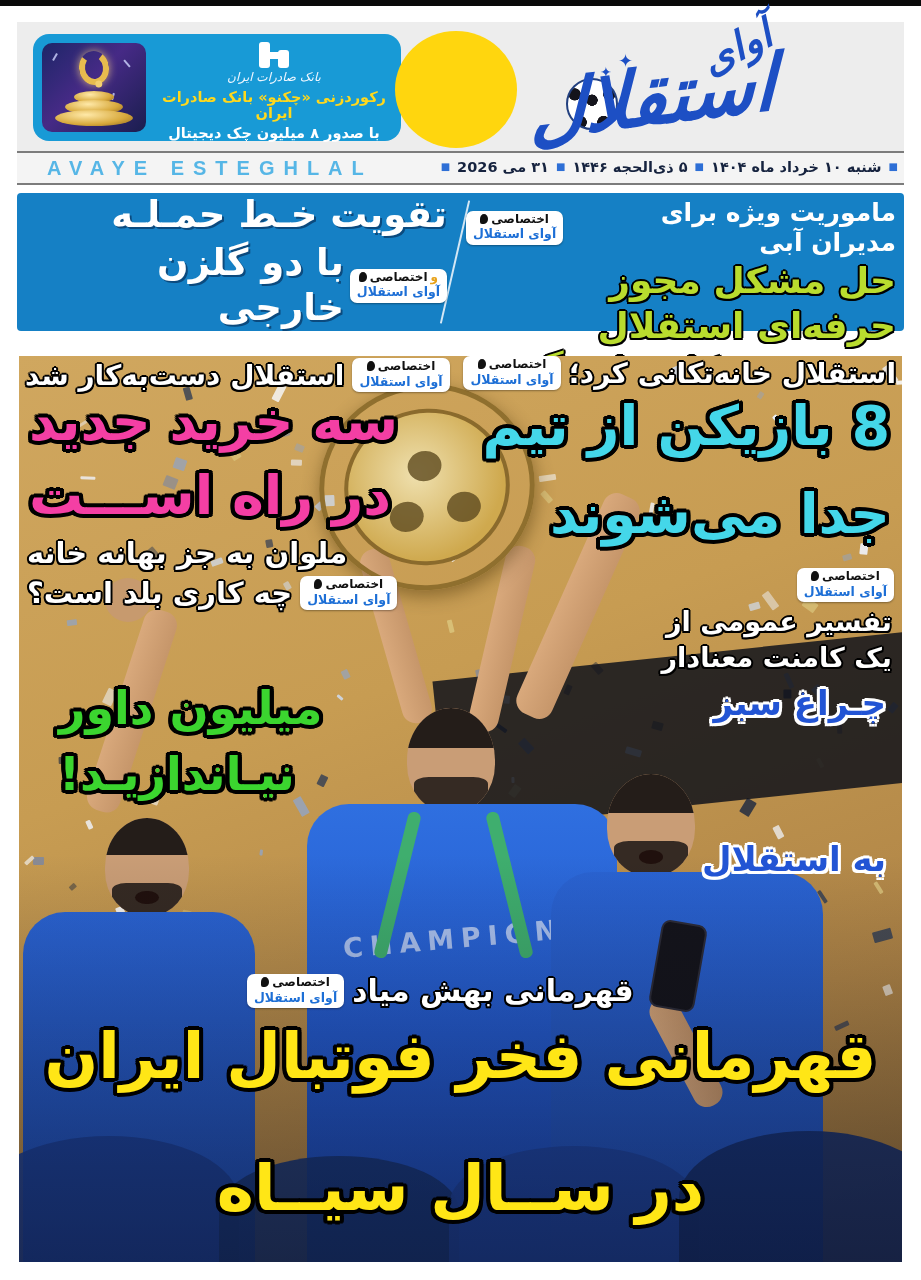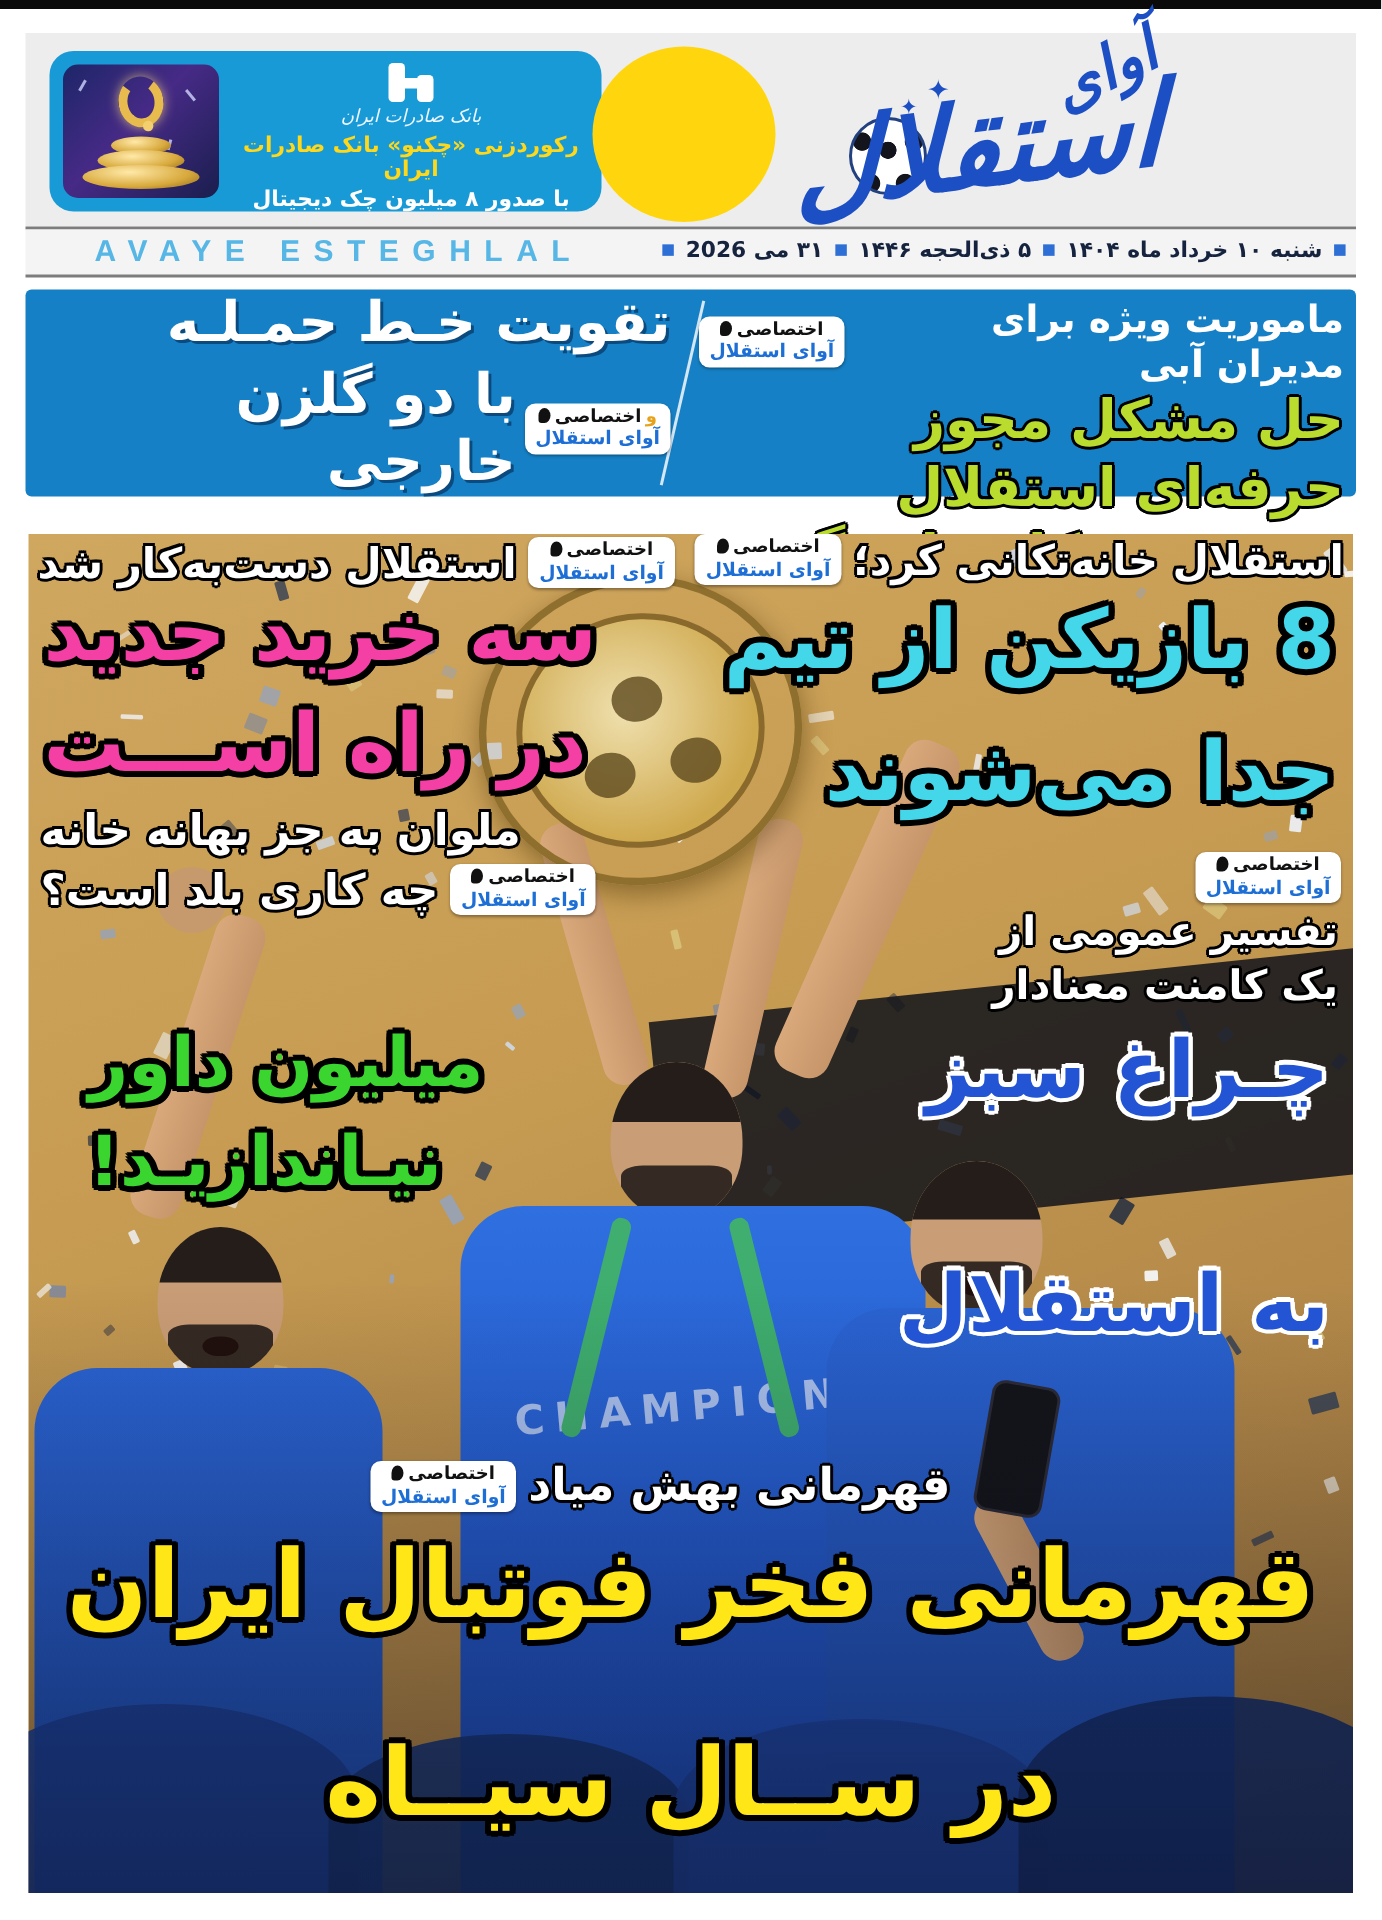--- a/index.html
+++ b/index.html
@@ -61,21 +61,21 @@
       #ffffff;
     border:2px solid #23407f; }
   .star { position:absolute; color:#1d4fc4; font-size:18px; }
   .st1 { left:96px; top:28px; } .st2 { left:78px; top:42px; font-size:14px; }
 
   
   .rule { position:absolute; left:17px; width:887px; height:2px; background:#7c7c7c; }
   .r1 { top:151px; } .r2 { top:183px; }
   .latin-row { position:absolute; left:17px; top:153px; width:887px; height:30px; background:#f4f4f4; }
   .latin { position:absolute; left:30px; top:4px; font-family:"Liberation Sans",sans-serif;
-    font-size:20px; font-weight:bold; color:#56b6e6; letter-spacing:9px;margin-left:16px; }
+    font-size:20px; font-weight:bold; color:#56b6e6; letter-spacing:9px; }
   .dateline { position:absolute; right:6px; top:6px; direction:rtl; display:flex; align-items:center; gap:7px;
     font-size:14.5px; font-weight:bold; color:#16233f; }
   .sq { color:#2e6fd6; font-size:10px; line-height:1; }
 
   
   .band { position:absolute; left:17px; top:193px; width:887px; height:138px; background:#1580c5; border-radius:4px; }
   .band-divider { position:absolute; left:437px; top:6px; width:2px; height:126px; background:#e8f2fa; transform:rotate(13deg); opacity:.9; }
   .band-col { position:absolute; top:0; height:100%; direction:rtl; }
   .band-right { right:8px; width:430px; text-align:right; }
   .band-left { left:10px; width:420px; text-align:right; }
@@ -124,21 +124,21 @@
 
   
   .ov { position:absolute; direction:rtl; white-space:nowrap; line-height:1.05; }
   .ol2 { text-shadow:2px 0 0 #000,-2px 0 0 #000,0 2px 0 #000,0 -2px 0 #000,1.5px 1.5px 0 #000,-1.5px 1.5px 0 #000,1.5px -1.5px 0 #000,-1.5px -1.5px 0 #000; }
   .ol4 { text-shadow:4px 0 0 #000,-4px 0 0 #000,0 4px 0 #000,0 -4px 0 #000,3px 3px 0 #000,-3px 3px 0 #000,3px -3px 0 #000,-3px -3px 0 #000,4px 2px 0 #000,-4px 2px 0 #000,4px -2px 0 #000,-4px -2px 0 #000; }
   .olw { text-shadow:3px 0 0 #fff,-3px 0 0 #fff,0 3px 0 #fff,0 -3px 0 #fff,2.5px 2.5px 0 #fff,-2.5px 2.5px 0 #fff,2.5px -2.5px 0 #fff,-2.5px -2.5px 0 #fff; }
   .wkick { color:#ffffff; font-weight:900; font-size:28px; }
   .pink  { color:#f43fa4; font-weight:900; font-size:54px; }
   .cyan  { color:#44d7e9; font-weight:900; font-size:55px; }
   .green { color:#3bd52f; font-weight:900; font-size:46px; }
-  .blueh { color:#2254d4; font-weight:900; font-size:53px; }
+  .blueh { color:#2254d4; font-weight:900; font-size:34px; }
   .yellow{ color:#ffe616; font-weight:900; font-size:63px; }
   .row { display:flex; align-items:center; gap:8px; direction:rtl; }
 </style>
 </head>
 <body>
 
 <div id="page">
 
   <div class="topbar"></div>
   <div class="header-band">

